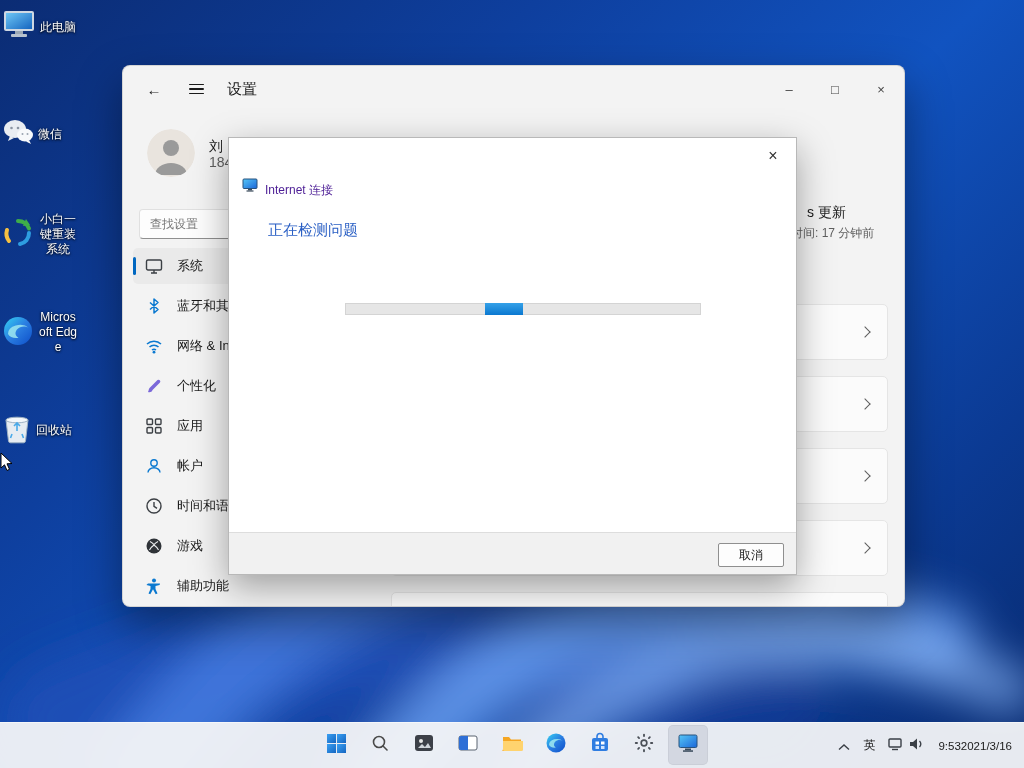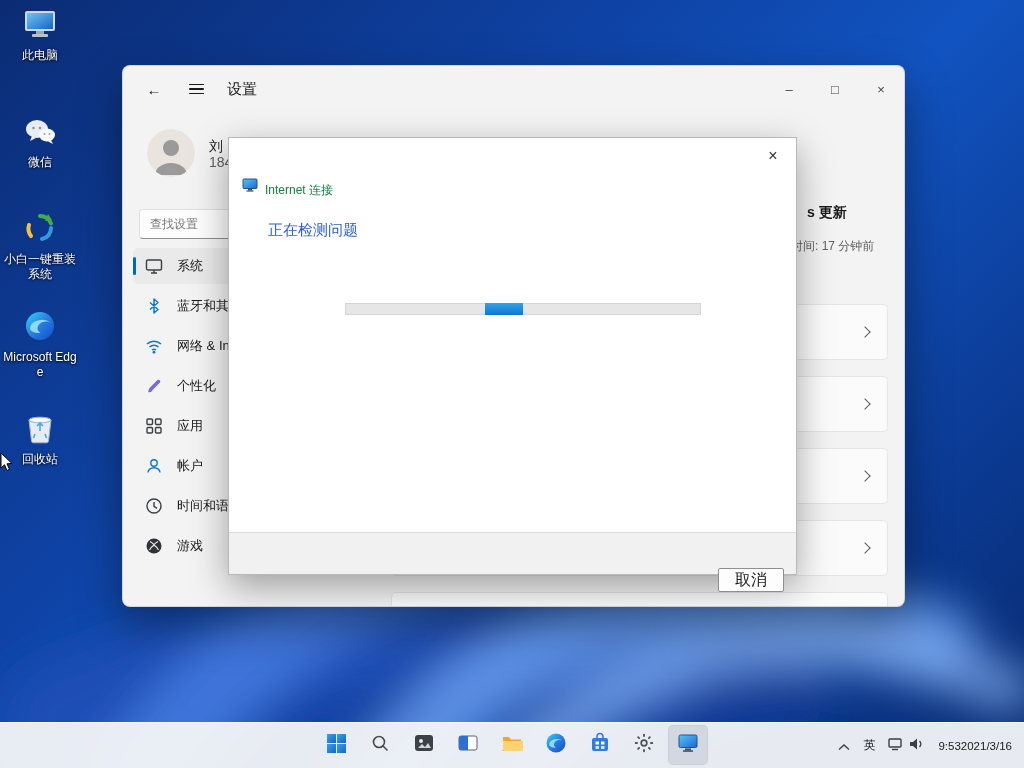--- a/index.html
+++ b/index.html
@@ -6,21 +6,21 @@
   .stage{position:relative;width:1024px;height:768px;overflow:hidden;
          font-family:"Liberation Sans","DejaVu Sans",sans-serif;-webkit-font-smoothing:antialiased;}
 
   
   .wallpaper{position:absolute;inset:0;z-index:0;
     background:linear-gradient(135deg,#0b2c74 0%,#0e3f9e 30%,#1153c0 55%,#0b3a93 80%,#082a6e 100%);}
   .wallpaper svg{position:absolute;inset:0;}
 
   
   .desktop-icons{position:absolute;left:2px;top:0;width:78px;z-index:1;}
-  .dicon{position:absolute;left:0;width:76px;display:flex;flex-direction:column;align-items:center;gap:4px;cursor:default;}
+  .dicon{position:absolute;left:0;width:76px;display:flex;flex-direction:row;align-items:center;gap:4px;cursor:default;}
   .dicon .lbl{font-size:12px;line-height:15px;color:#fff;text-align:center;max-width:74px;
               text-shadow:0 1px 2px rgba(0,0,0,.85),0 0 3px rgba(0,0,0,.6);word-break:break-all;}
 
   
   .settings{position:absolute;left:122px;top:65px;width:781px;height:540px;background:#f3f3f3;
             border-radius:8px;box-shadow:0 18px 45px rgba(0,0,0,.4);border:1px solid rgba(0,0,0,.12);
             overflow:hidden;z-index:2;}
   .titlebar{position:absolute;left:0;top:0;right:0;height:46px;display:flex;align-items:center;}
   .tb-left{display:flex;align-items:center;gap:8px;padding-left:14px;}
   .nav-btn{width:34px;height:30px;display:flex;align-items:center;justify-content:center;border-radius:4px;color:#1a1a1a;font-size:15px;}
@@ -43,44 +43,44 @@
   .searchbox input::placeholder{color:#767676;}
 
   .nav-list{position:absolute;left:6px;top:182px;width:266px;}
   .nav-item{position:relative;height:36px;margin:0 4px 4px 4px;border-radius:5px;display:flex;align-items:center;
             gap:14px;padding-left:12px;font-size:13px;color:#1a1a1a;}
   .nav-item .nv-ic{width:18px;height:18px;display:flex;align-items:center;justify-content:center;}
   .nav-item.selected{background:#eaeaea;}
   .nav-item.selected::before{content:"";position:absolute;left:0;top:9px;width:3px;height:18px;border-radius:2px;background:#0067c0;}
 
   .content{position:absolute;left:268px;top:0;right:0;bottom:0;}
-  .upd-head{position:absolute;left:416px;top:138px;font-size:14px;font-weight:bold;color:#1a1a1a;}
-  .upd-sub{position:absolute;left:400px;top:172px;font-size:12px;color:#5f5f5f;}
+  .upd-head{position:absolute;left:416px;top:138px;font-size:14px;font-weight:normal;color:#1a1a1a;}
+  .upd-sub{position:absolute;left:400px;top:159px;font-size:12px;color:#5f5f5f;}
   .card{position:absolute;left:0;width:497px;height:56px;background:#fbfbfb;border:1px solid #e5e5e5;
         border-radius:5px;box-sizing:border-box;}
   .card .chev{position:absolute;right:18px;top:50%;width:7px;height:7px;border-right:1.6px solid #5d5d5d;
         border-top:1.6px solid #5d5d5d;transform:translateY(-50%) rotate(45deg);}
 
   
   .dialog{position:absolute;left:228px;top:137px;width:569px;height:438px;background:#fff;z-index:3;
           border:1px solid #b8b8b8;box-sizing:border-box;box-shadow:0 12px 34px rgba(0,0,0,.35);}
   .dlg-close{position:absolute;top:4px;right:6px;width:34px;height:28px;display:flex;align-items:center;
              justify-content:center;font-size:16px;color:#333;}
   .dlg-header{position:absolute;left:13px;top:37px;display:flex;align-items:center;gap:7px;}
-  .dlg-app{font-size:12px;color:#15803d;margin-top:7px;}
+  .dlg-app{font-size:12px;color:#4c1d95;margin-top:7px;}
   .dlg-status{position:absolute;left:39px;top:83px;font-size:15px;color:#2a5fc4;}
   .progress{position:absolute;left:116px;top:165px;width:356px;height:12px;background:#e6e6e6;
             box-shadow:inset 0 0 0 1px #d4d4d4;overflow:hidden;}
   .progress .chunk{position:absolute;left:140px;top:0;width:38px;height:100%;
             background:linear-gradient(180deg,#35a1e8,#0b78d0);}
   .dlg-footer{position:absolute;left:0;right:0;bottom:0;height:41px;background:#f1f1f1;border-top:1px solid #dddddd;}
   .btn-cancel{position:absolute;right:12px;top:10px;width:64px;height:22px;background:#fdfdfd;
-              border:1px solid #8f8f8f;border-radius:2px;font-size:16px;color:#1a1a1a;
+              border:1px solid #8f8f8f;border-radius:2px;font-size:12px;color:#1a1a1a;
               display:flex;align-items:center;justify-content:center;
-              font-family:"Liberation Sans","DejaVu Sans",sans-serif;margin-top:25px;}
+              font-family:"Liberation Sans","DejaVu Sans",sans-serif;}
 
   
   .taskbar{position:absolute;left:0;bottom:0;width:1024px;height:45px;z-index:4;
            background:rgba(243,244,247,0.95);border-top:1px solid rgba(255,255,255,.5);}
   .tb-center{position:absolute;left:50%;top:2px;transform:translateX(-50%);display:flex;gap:4px;}
   .tb-btn{position:relative;width:40px;height:40px;border-radius:5px;display:flex;align-items:center;justify-content:center;}
   .tb-btn.active{background:rgba(105,115,135,0.16);box-shadow:inset 0 0 0 1px rgba(0,0,0,0.04);}
   .tray{position:absolute;right:6px;top:0;height:45px;display:flex;align-items:center;gap:3px;}
   .tray-btn{height:34px;border-radius:4px;display:flex;align-items:center;justify-content:center;padding:0 5px;}
   .lang{font-size:12px;color:#1a1a1a;}
@@ -297,20 +297,31 @@
         <span>时间和语</span>
       </div>
       <div class="nav-item">
         <span class="nv-ic">
             <svg width="18" height="18">
               <circle cx="9" cy="9" r="7.5" fill="#2f3338"></circle>
               <path d="M5 4.5 c2 1 3 2 4 3.2 1-1.2 2-2.2 4-3.2 M4.5 13 c1.5-2.5 3-4 4.5-5 1.5 1 3 2.5 4.5 5" stroke="#e8eaec" stroke-width="1.2" fill="none"></path>
             </svg>
           </span>
         <span>游戏</span>
+      </div>
+      <div class="nav-item">
+        <span class="nv-ic">
+            <svg width="18" height="18">
+              <g fill="#0b79d0">
+                <circle cx="9" cy="3.5" r="2"></circle>
+                <path d="M3 6.5 h12 l-.4 1.6 -4.1.9 v3 l2 4.5 -1.8.8 -2.7-5 -2.7 5 -1.8-.8 2-4.5 v-3 l-4.1-.9 z"></path>
+              </g>
+            </svg>
+          </span>
+        <span>辅助功能</span>
       </div>
     </div>
 
     <div class="content">
       <div class="upd-head">s 更新</div>
       <div class="upd-sub">时间: 17 分钟前</div>
       <div class="card" style="top:238px">
           <span class="chev"></span>
         </div>
       <div class="card" style="top:310px">

